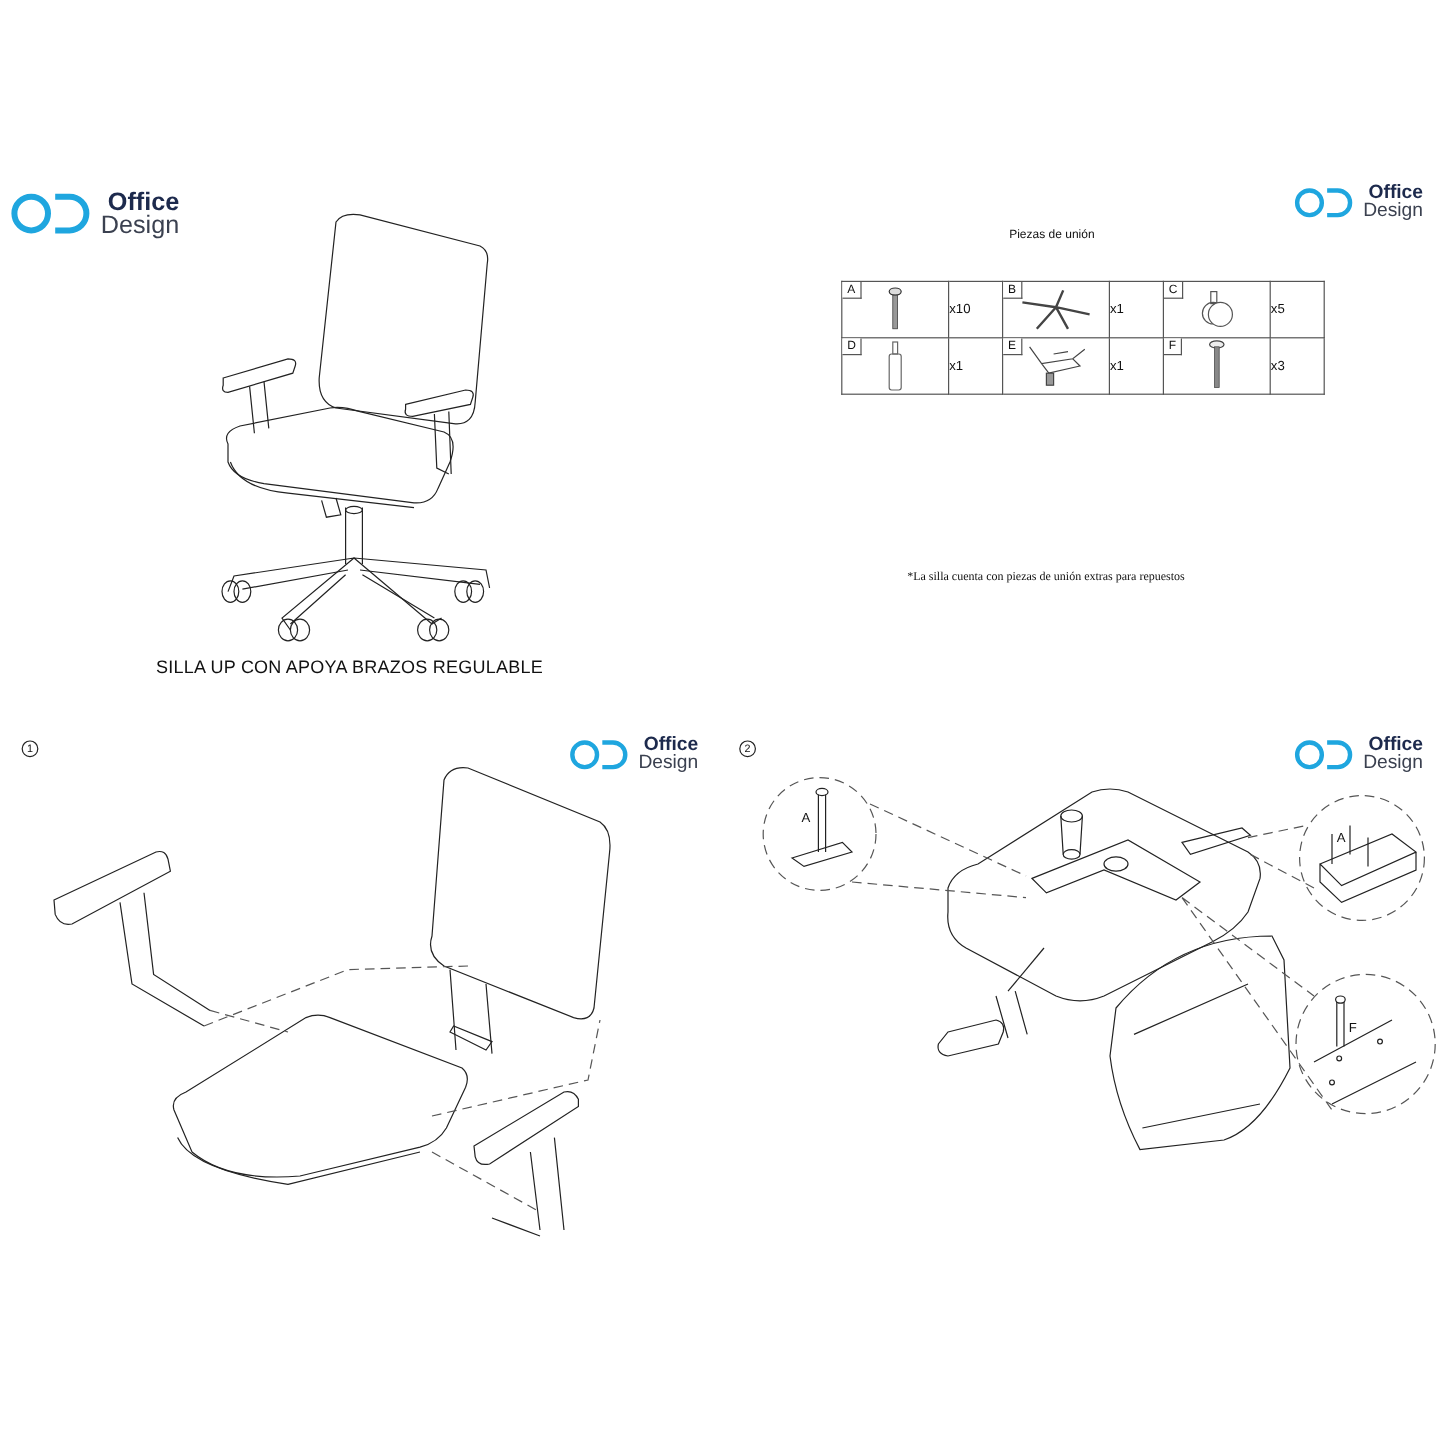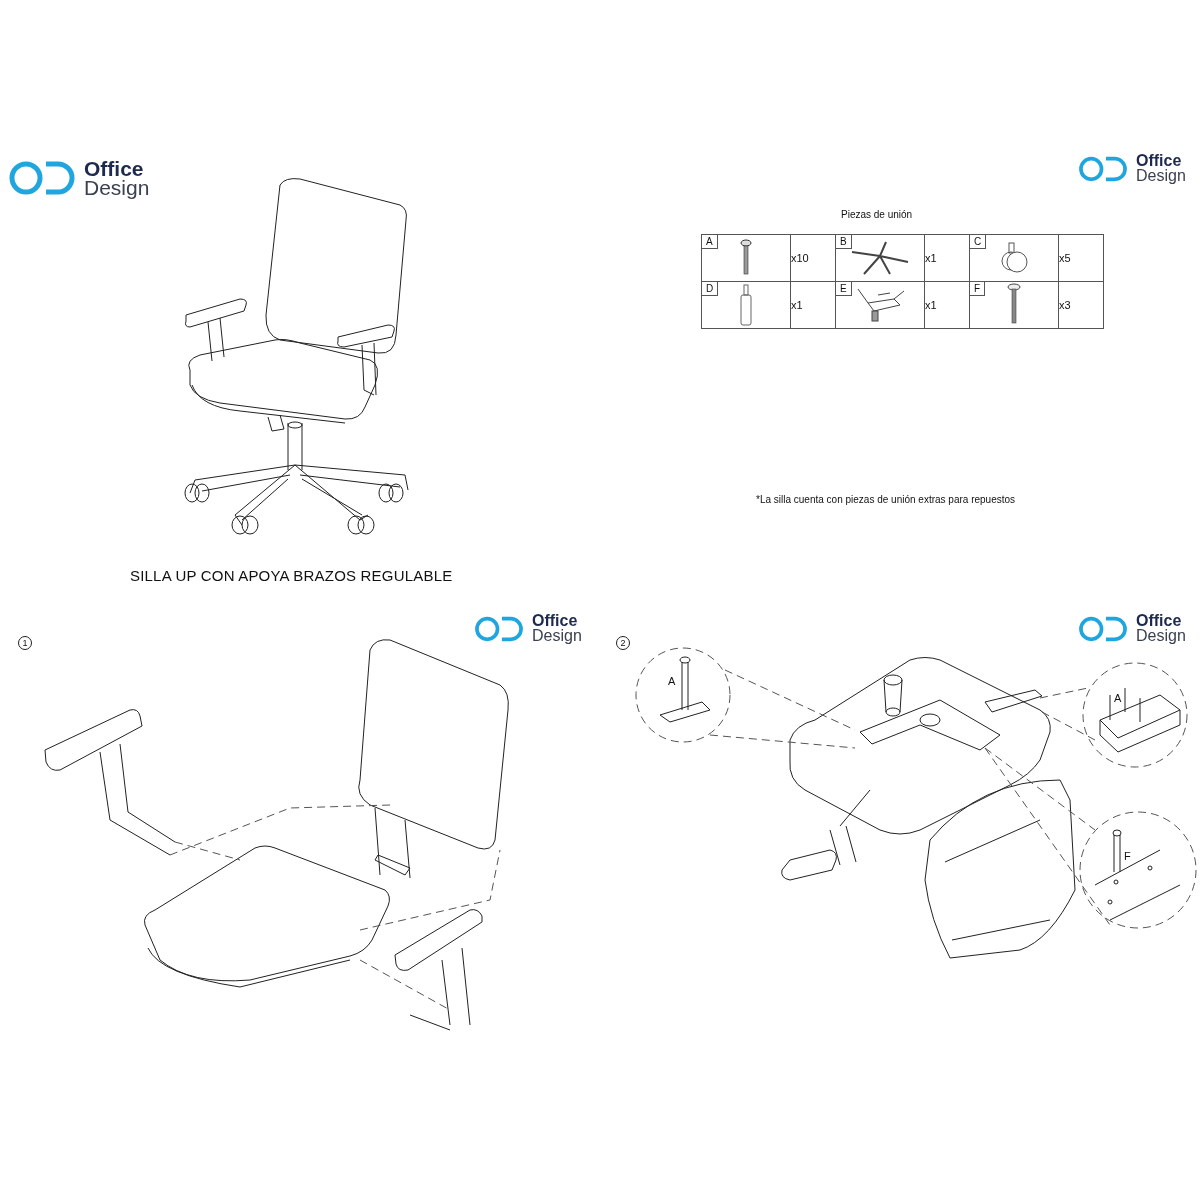--- a/index.html
+++ b/index.html
@@ -1,28 +1,28 @@
 <!DOCTYPE html>
 <html><head>
 <meta charset="utf-8">
 <style>
   html, body { margin:0; padding:0; background:#ffffff; }
   body { width:1200px; height:1200px; position:relative; overflow:hidden;
          font-family:"Liberation Sans", sans-serif; color:#111; }
-  .abs { position:absolute;margin-top:19px; }
+  .abs { position:absolute; }
   .logo { position:absolute; display:flex; align-items:center; }
   .logo svg { display:block; }
-  .logo .wm { display:flex; flex-direction:column; line-height:0.92; margin-left:8px; }
+  .logo .wm { display:flex; flex-direction:column; line-height:0.92; margin-left:8px;align-items:flex-end; }
   .logo .wm .o { font-weight:bold; color:#1d2a4d; }
   .logo .wm .d { color:#3b4150; font-weight:normal; }
   .logo.lg .wm .o, .logo.lg .wm .d { font-size:21px; }
   .logo.sm .wm .o, .logo.sm .wm .d { font-size:16px; }
   .title { font-size:15px; letter-spacing:0.2px;text-align:center; }
   .caption { font-size:10px; }
-  .note { font-size:10px; }
+  .note { font-size:10px;font-family:Liberation Serif, serif; }
   .step { width:12px; height:12px; border:1px solid #222; border-radius:50%;
           font-size:9px; text-align:center; line-height:12px; }
   table.parts { position:absolute; left:701px; top:234px; border-collapse:collapse; }
   table.parts td { border:1px solid #555; height:46px; padding:0; position:relative; vertical-align:middle; }
   table.parts td.img { width:88px; }
   table.parts td.qty { width:44px; text-align:left; font-size:11px; }
   table.parts td .lbl { position:absolute; left:0; top:0; border-right:1px solid #555; border-bottom:1px solid #555;
                         font-size:10px; padding:0 4px; line-height:13px; background:#fff; }
   table.parts td svg { display:block; margin:0 auto; }
   svg.draw { position:absolute; overflow:visible; }

